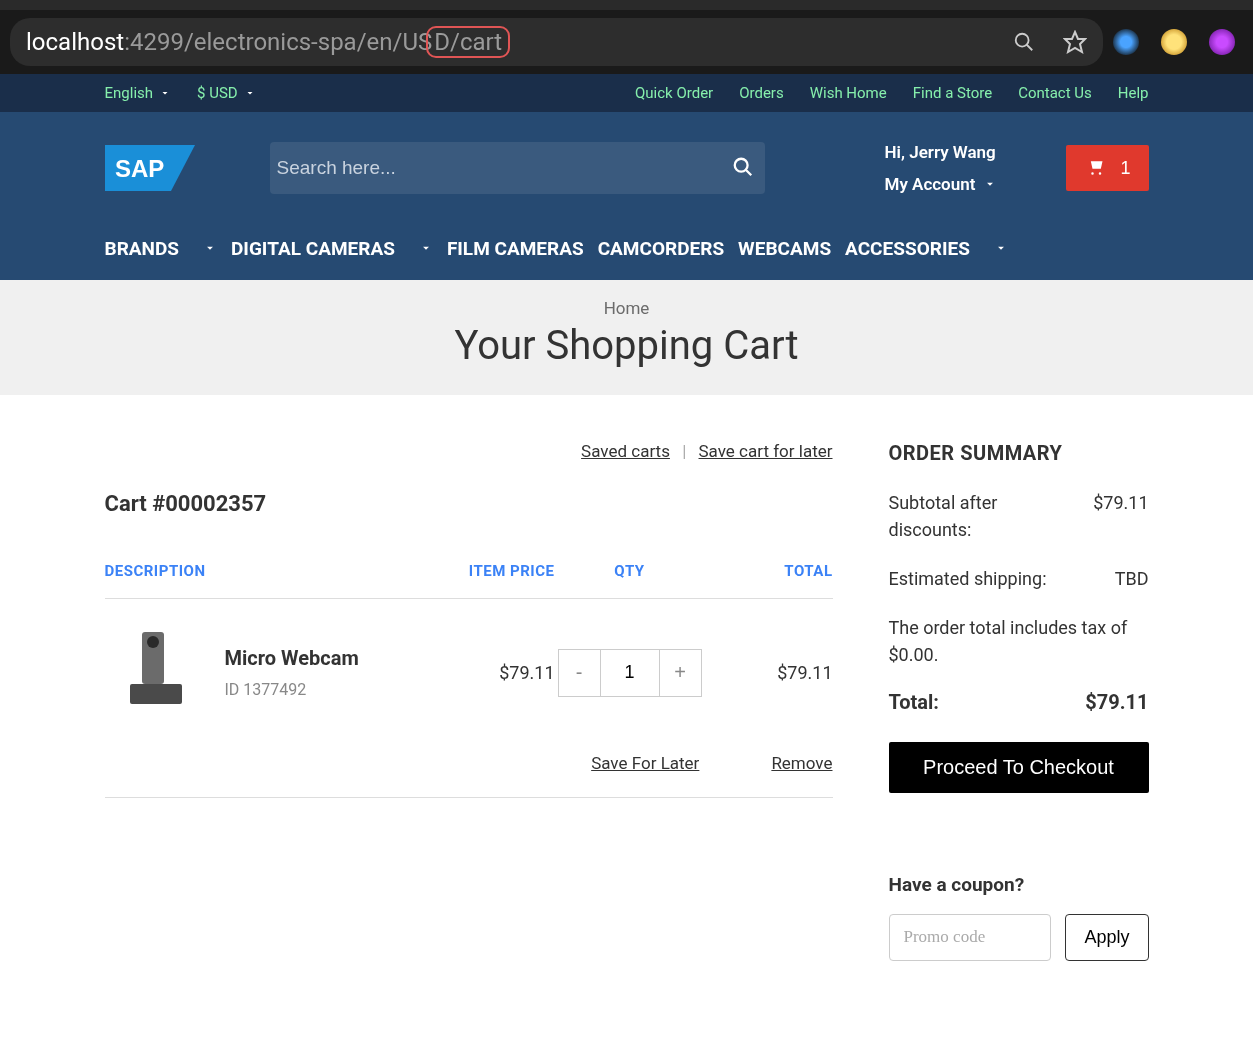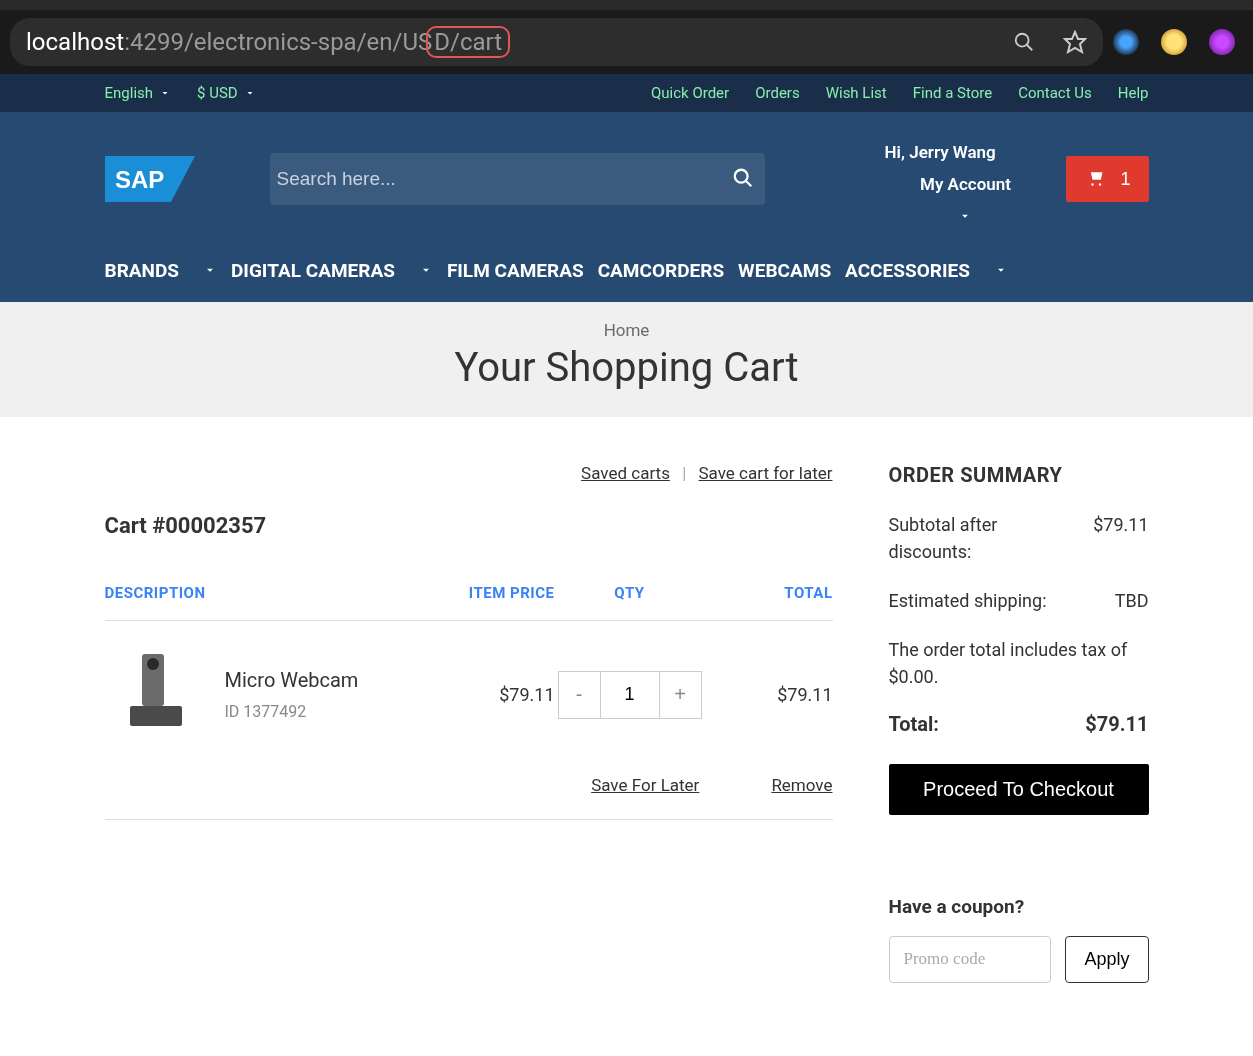--- a/index.html
+++ b/index.html
@@ -26,21 +26,21 @@
     .header-main { background: #264a72; padding: 24px 0 18px; }
     .header-inner { max-width: 1044px; margin: 0 auto; display: flex; align-items: center; gap: 20px; }
     .logo-wrap { width: 145px; }
     .logo { display:block; }
     .search-wrap { flex: 0 0 495px; display:flex; background:#3a5a7e; border-radius:4px; height:52px; align-items:center; padding:0 7px; }
     .search-input { flex:1; background:transparent; border:none; outline:none; color:#fff; font-size:19px; }
     .search-input::placeholder { color:#c9d3df; }
     .search-btn { background:transparent; border:none; cursor:pointer; padding:0 4px; }
     .account-wrap { flex:1; color:#fff; font-size:17px; line-height:1.9; padding-left:100px;}
     .account-wrap .greet { font-weight:600; }
-    .account-wrap .myacc { display:flex; align-items:center; gap:8px; cursor:pointer; font-weight:600;flex-direction:column; }
+    .account-wrap .myacc { display:flex; align-items:center; gap:8px; cursor:pointer; font-weight:600; }
     .cart-btn { background:#e0392d; color:#fff; border:none; padding:0 18px; height:46px; display:flex; align-items:center; gap:14px; font-size:18px; cursor:pointer; border-radius:2px; }
     
     
     .main-nav { background:#264a72; padding: 18px 0 20px; }
     .nav-inner { max-width:1044px; margin:0 auto; display:flex; gap:14px; }
     .nav-item { color:#fff; font-weight:700; font-size:19px; text-decoration:none; display:flex; align-items:center; gap:24px; cursor:pointer; }
     
     
     .title-section { background:#f0f0f0; text-align:center; padding:18px 0 26px; }
     .breadcrumb { color:#6b6b6b; font-size:17px; margin-bottom:4px; }
@@ -57,21 +57,21 @@
     .cart-table-head { display:flex; font-size:15px; font-weight:700; color:#3b82f6; letter-spacing:0.5px; border-bottom:1px solid #ddd; padding-bottom:18px; }
     .col-desc { flex:0 0 340px; }
     .col-price { flex:0 0 110px; text-align:right; }
     .col-qty { flex:0 0 150px; text-align:center; }
     .col-total { flex:1; text-align:right; }
     
     .cart-row { padding:24px 0; border-bottom:1px solid #ddd; }
     .cart-row-main { display:flex; align-items:center; }
     .prod-img { width:100px; height:100px; background:#fff; display:flex; align-items:center; justify-content:center; }
     .prod-info { flex:0 0 240px; padding-left:20px; }
-    .prod-name { font-size:20px; font-weight:400; color:#333; margin-bottom:10px; }
+    .prod-name { font-size:20px; font-weight:700; color:#333; margin-bottom:10px; }
     .prod-id { font-size:16px; color:#888; }
     .prod-price { flex:0 0 110px; text-align:right; font-size:18px; }
     .qty-wrap { flex:0 0 150px; display:flex; justify-content:center; }
     .qty-control { display:flex; border:1px solid #ccc; height:48px; }
     .qty-btn { width:42px; background:#fff; border:none; border-right:1px solid #ccc; font-size:20px; color:#888; cursor:pointer; }
     .qty-btn.plus { border-right:none; border-left:1px solid #ccc; }
     .qty-val { width:58px; border:none; text-align:center; font-size:18px; outline:none; }
     .prod-total { flex:1; text-align:right; font-size:18px; }
     .row-actions { display:flex; justify-content:flex-end; gap:72px; margin-top:30px; font-size:17px; }
     .row-actions a { color:#333; text-decoration:underline; cursor:pointer; }
@@ -127,21 +127,21 @@
       <span class="item">
         <span>$ USD</span>
         <svg class="chevron-sm" width="12" height="12" viewBox="0 0 24 24" fill="#fff">
             <path d="M7 10l5 5 5-5z"></path>
           </svg>
       </span>
     </div>
     <div class="util-right">
       <a>Quick Order</a>
       <a>Orders</a>
-      <a>Wish List</a>
+      <a>Wish Home</a>
       <a>Find a Store</a>
       <a>Contact Us</a>
       <a>Help</a>
     </div>
   </div>
 </div>
 
 <div class="header-main">
   <div class="header-inner">
     <div class="logo-wrap">

